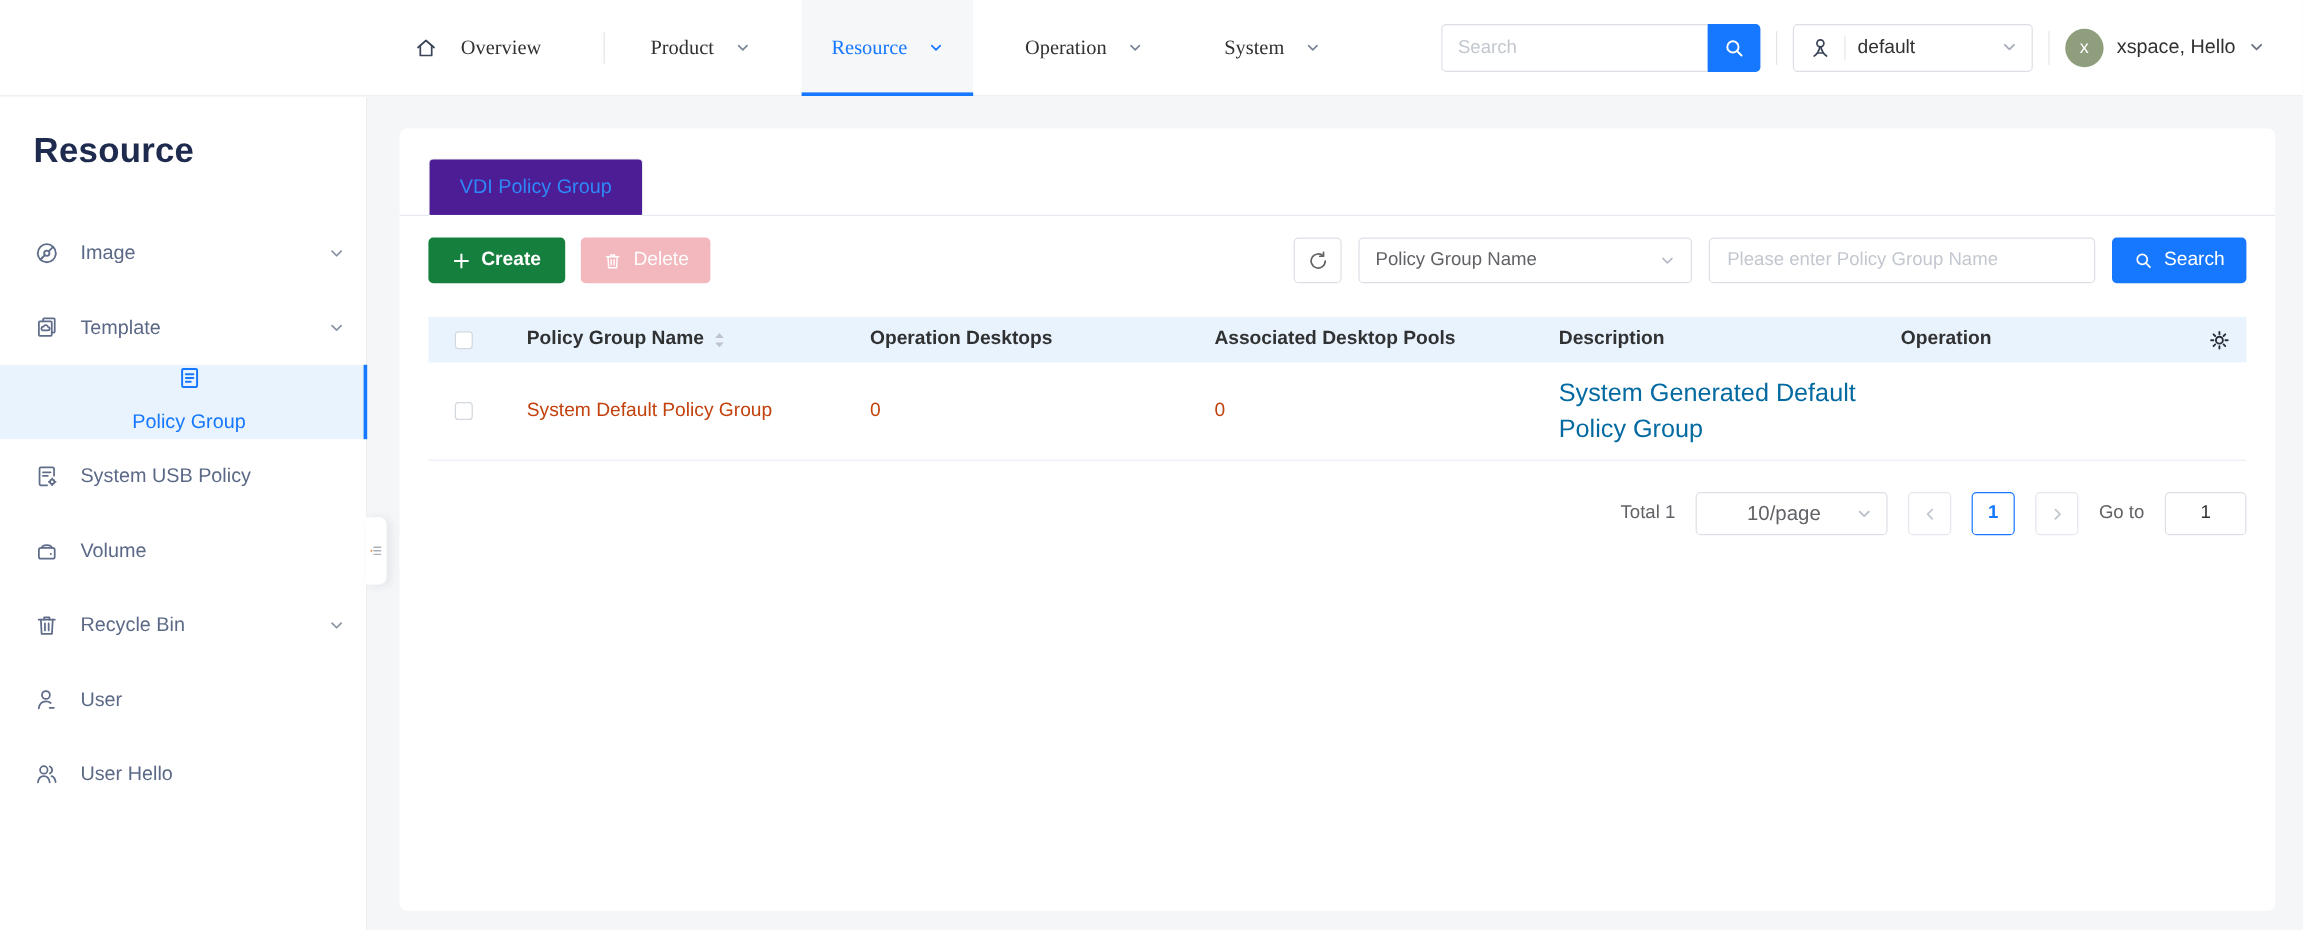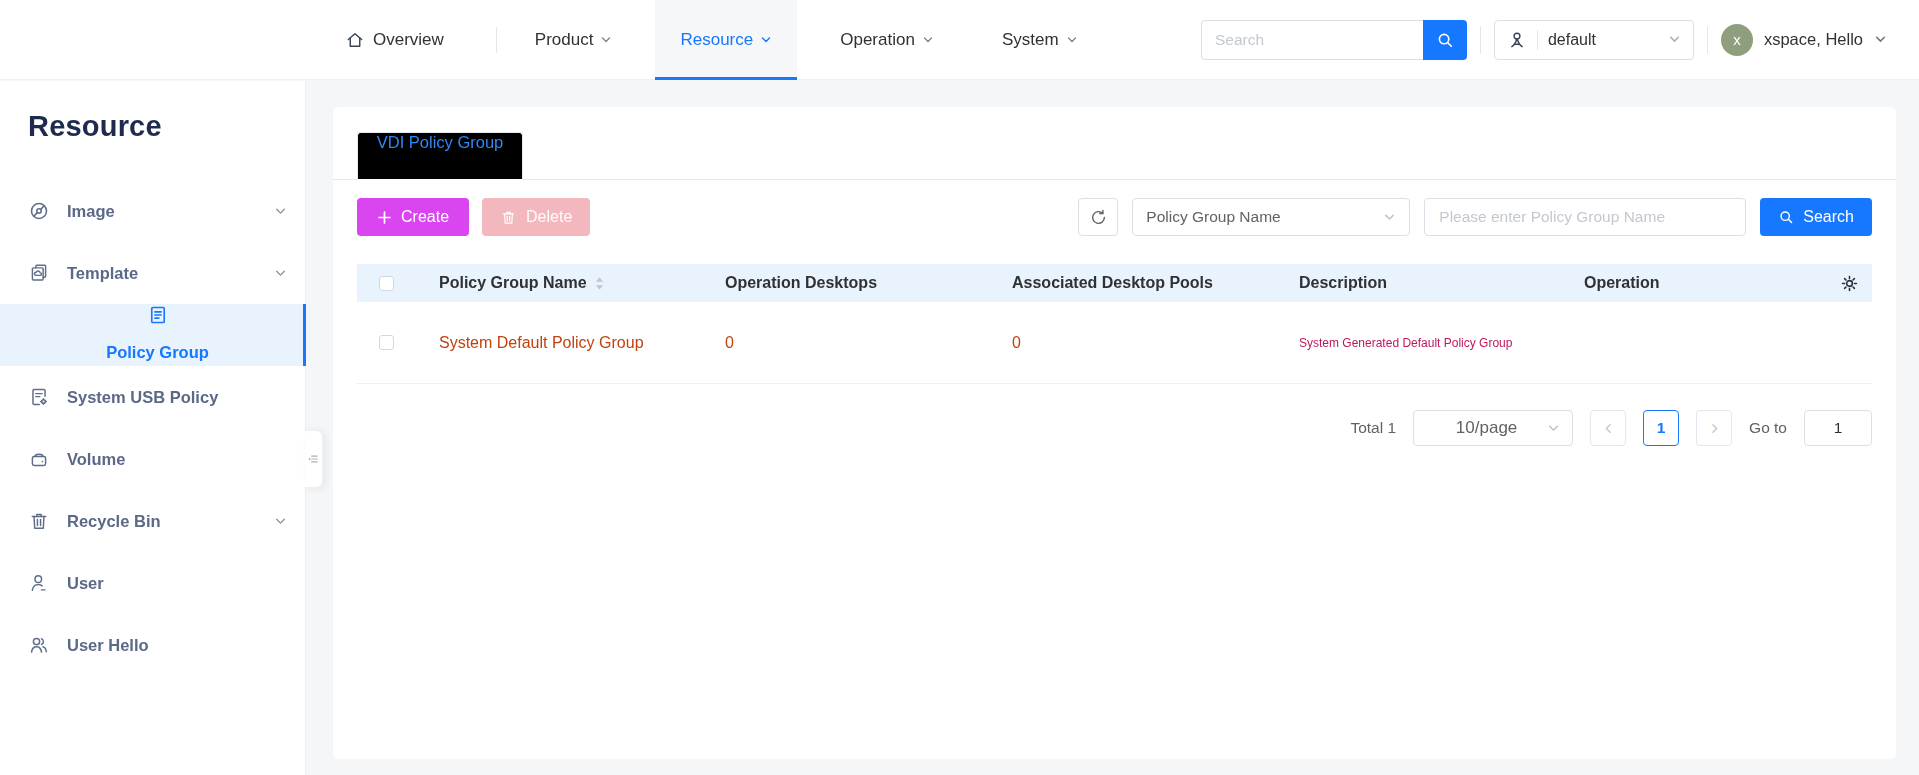--- a/index.html
+++ b/index.html
@@ -14,24 +14,25 @@
   svg { display:block; }
 
   
   .topbar {
     position:absolute; top:0; left:0; width:100%; height:80px;
     background:#fff; border-bottom:1px solid #eef0f3;
     display:flex; align-items:stretch; z-index:20;
   }
   .nav { display:flex; align-items:stretch; margin-left:345px; }
   .nav-item {
-    display:flex; align-items:center; gap:8px;
+    display:flex; align-items:center; gap:19px;
     padding:0 25px; margin-left:18px;
     font-size:17px; color:#303133; cursor:pointer; position:relative;
     white-space:nowrap;
+    font-family:Liberation Serif, serif;
   }
   .nav-item.first { padding:0 39px 0 0; margin-left:0; }
   .nav-item .chev { color:#7d8698; margin-left:-1px; }
   .nav-item.active { background:#f6f7f9; color:#1677ff; }
   .nav-item.active .chev { color:#1677ff; }
   .nav-item.active::after {
     content:""; position:absolute; left:0; right:0; bottom:-1px; height:3px; background:#1677ff;
   }
   .nav-sep { width:1px; height:26px; background:#e3e6ea; align-self:center; margin-left:13px; }
   .home-ic { color:#3a4456; }
@@ -67,21 +68,21 @@
 
   
   .sidebar {
     position:absolute; top:81px; left:0; bottom:0; width:306px;
     background:#fff; border-right:1px solid #eceef1; z-index:10;
   }
   .sidebar-title {
     padding:28px 0 0 28px; font-size:29px; line-height:34px;
     font-weight:bold; color:#1e2b4f; letter-spacing:.2px;
   }
-  .menu { margin-top:37px;font-weight:bold; }
+  .menu { margin-top:37px; }
   .menu-item {
     height:62px; display:flex; align-items:center; gap:17px;
     padding:0 18px 0 28px; font-size:16.5px; color:#5b6986; cursor:pointer;
     position:relative;
   }
   .menu-item .m-ic { color:#5f6d89; flex:0 0 auto; }
   .menu-item .m-chev { margin-left:auto; color:#8a93a3; }
   .menu-item.active { background:#e8f3fe; color:#1677ff;flex-direction:column; }
   .menu-item.active .m-ic { color:#1677ff; }
   .menu-item.active::after {
@@ -95,30 +96,30 @@
   }
 
   
   .main { position:absolute; left:307px; top:81px; right:0; bottom:0; }
   .card {
     position:absolute; left:26px; top:26px; right:23px; height:652px;
     background:#fff; border-radius:6px;
   }
   .tabs { display:flex; padding:25px 24px 0; border-bottom:1px solid #e6e9ef; }
   .tab {
-    width:166px; height:48px; border:1px solid #e6e9ef; border-bottom:1px solid #fff;
-    margin-bottom:-1px; border-radius:4px 4px 0 0; background:#000000;
-    display:flex; align-items:flex-start; justify-content:center;
+    width:179px; height:48px; border:1px solid #e6e9ef; border-bottom:1px solid #fff;
+    margin-bottom:-1px; border-radius:4px 4px 0 0; background:#4c1d95;
+    display:flex; align-items:center; justify-content:center;
     color:#2e88f7; font-size:16.5px; cursor:pointer;
   }
 
   .toolbar { display:flex; align-items:center; margin:18px 24px 0; }
   .btn { border:none; border-radius:4px; font-size:16px; cursor:pointer;
          display:flex; align-items:center; gap:9px; font-family:"Liberation Sans",sans-serif; }
-  .btn-create { height:38px; padding:0 20px; background:#d946ef; color:#fff; }
+  .btn-create { height:38px; padding:0 20px; background:#15803d; color:#fff;font-weight:bold; }
   .btn-delete { height:38px; padding:0 18px; background:#f3b8bd; color:rgba(255,255,255,.96);
                 margin-left:13px; cursor:not-allowed; }
   .toolbar-right { margin-left:auto; display:flex; align-items:center; gap:14px; }
   .refresh-btn {
     width:40px; height:38px; border:1px solid #dcdfe6; border-radius:4px; background:#fff;
     display:flex; align-items:center; justify-content:center; color:#606266; cursor:pointer;
   }
   .filter-select {
     width:278px; height:38px; border:1px solid #dcdfe6; border-radius:4px; background:#fff;
     display:flex; align-items:center; padding:0 13px; cursor:pointer;
@@ -149,21 +150,21 @@
   .col-pools { width:287px; padding-left:24px; }
   .col-desc { width:285px; padding-left:24px; }
   .col-op { flex:1; padding-left:24px; display:flex; align-items:center; }
   .checkbox {
     width:15px; height:15px; border:1px solid #d3d7de; border-radius:3px;
     background:#fff; cursor:pointer; display:inline-block;
   }
   .sort-ic { cursor:pointer; }
   .gear { margin-left:auto; margin-right:12px; color:#2b2f36; cursor:pointer; }
   .link { color:#c2410c; cursor:pointer; text-decoration:none;text-align:right; }
-  .desc-text { color:#be185d; font-size:12px; line-height:30px; max-width:260px; word-break:break-all; }
+  .desc-text { color:#0369a1; font-size:21px; line-height:30px; max-width:260px; word-break:break-all; }
   .btn-plain {
     height:36px; padding:0 16px; background:#fff; border:1px solid #dcdfe6; border-radius:4px;
     font-size:15.5px; color:#606266; cursor:pointer; display:flex; align-items:center; gap:7px;
     font-family:"Liberation Sans",sans-serif;
   }
   .btn-more { margin-left:10px; }
   .btn-more .chev { color:#8a93a3; }
 
   
   .pagination {

